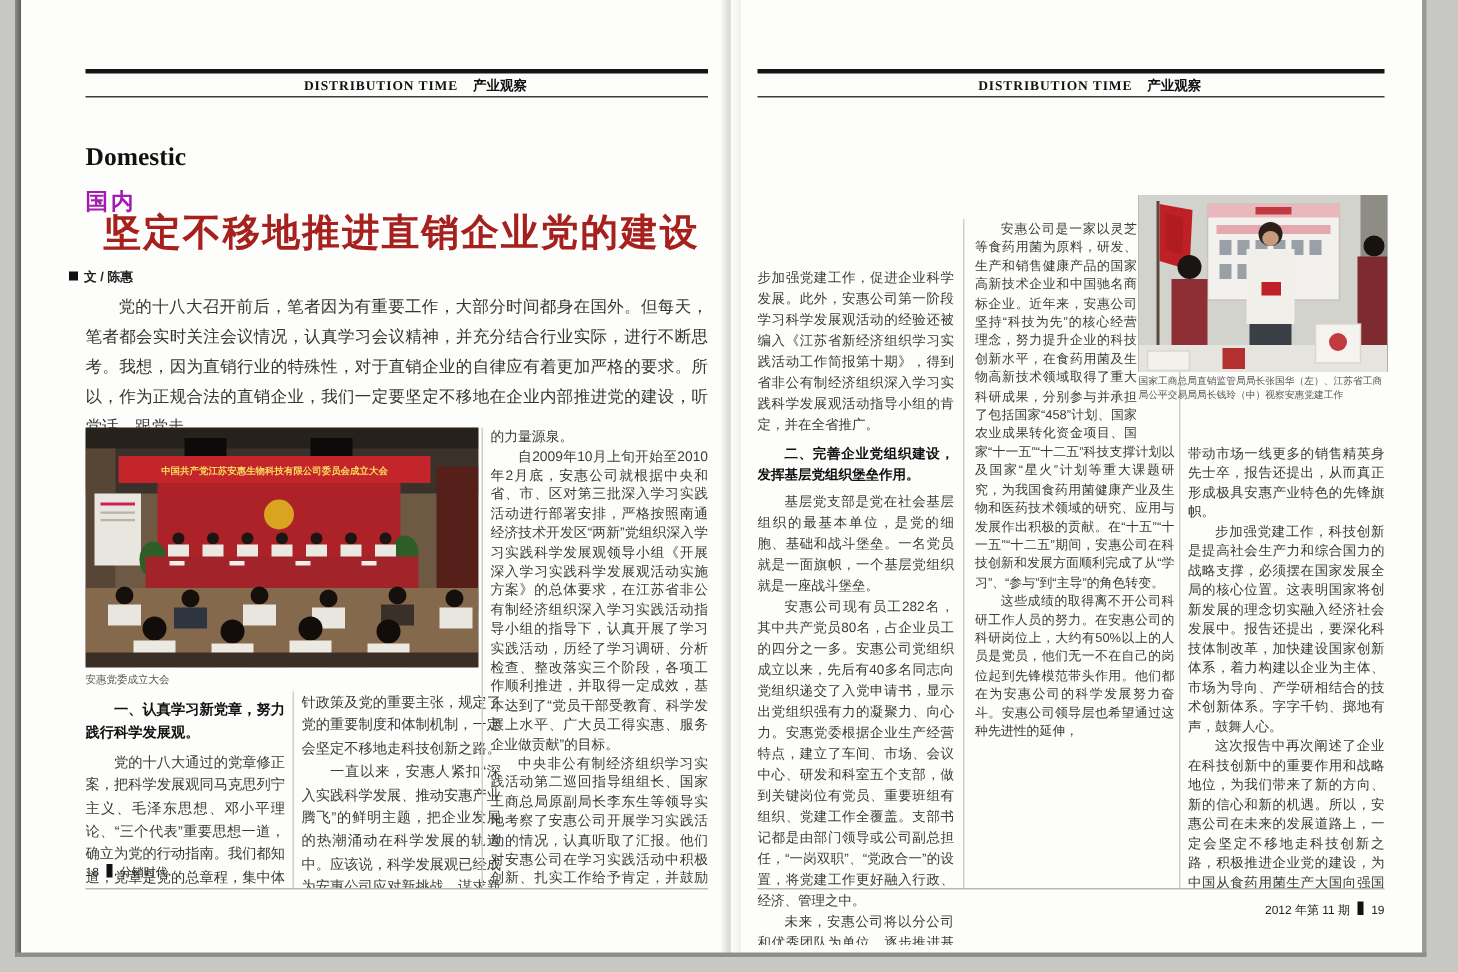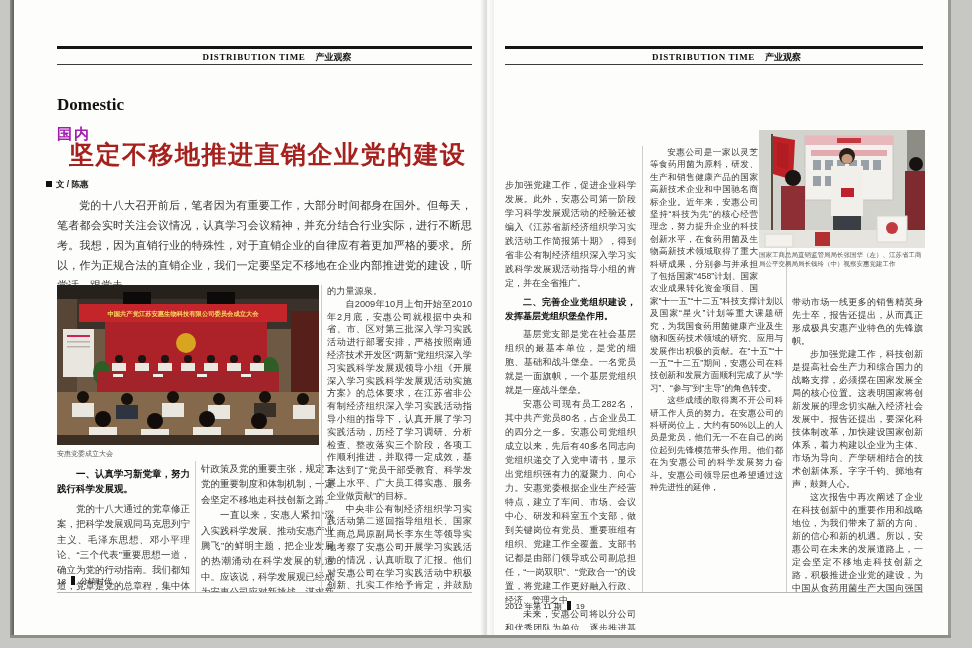--- a/index.html
+++ b/index.html
@@ -28,21 +28,21 @@
   .col p{margin:0;text-indent:2em;}
   .col p.cont{text-indent:0;}
   .col .bh{margin:5px 0 4px;font-weight:bold;color:#101010;text-indent:2em;}
   .divider{position:absolute;width:1px;background:#cfcfc9;}
   .photo{position:absolute;margin:0;background:#777;overflow:hidden;}
   .photo svg{display:block;}
   .photo-caption{position:absolute;font-size:7px;line-height:9px;color:#555;text-align:left;}
   .footer-rule{position:absolute;height:1px;background:#b9b9b4;}
   .footer{position:absolute;font-size:8px;color:#222;}
   .footer .bar{display:inline-block;width:4px;height:9px;background:#111;vertical-align:-1px;margin:0 5px;}
-  .footer.right{text-align:left;}
+  .footer.right{text-align:right;}
   .img-notch{float:right;width:25px;height:141px;}
 </style>
 </head>
 <body>
 
 <div class="canvas">
 
   <div class="page page-left">
     <div class="runhead-rule" style="left:43px;top:46px;width:415px;"></div>
     <div class="runhead" style="left:43px;top:51px;width:415px;">

